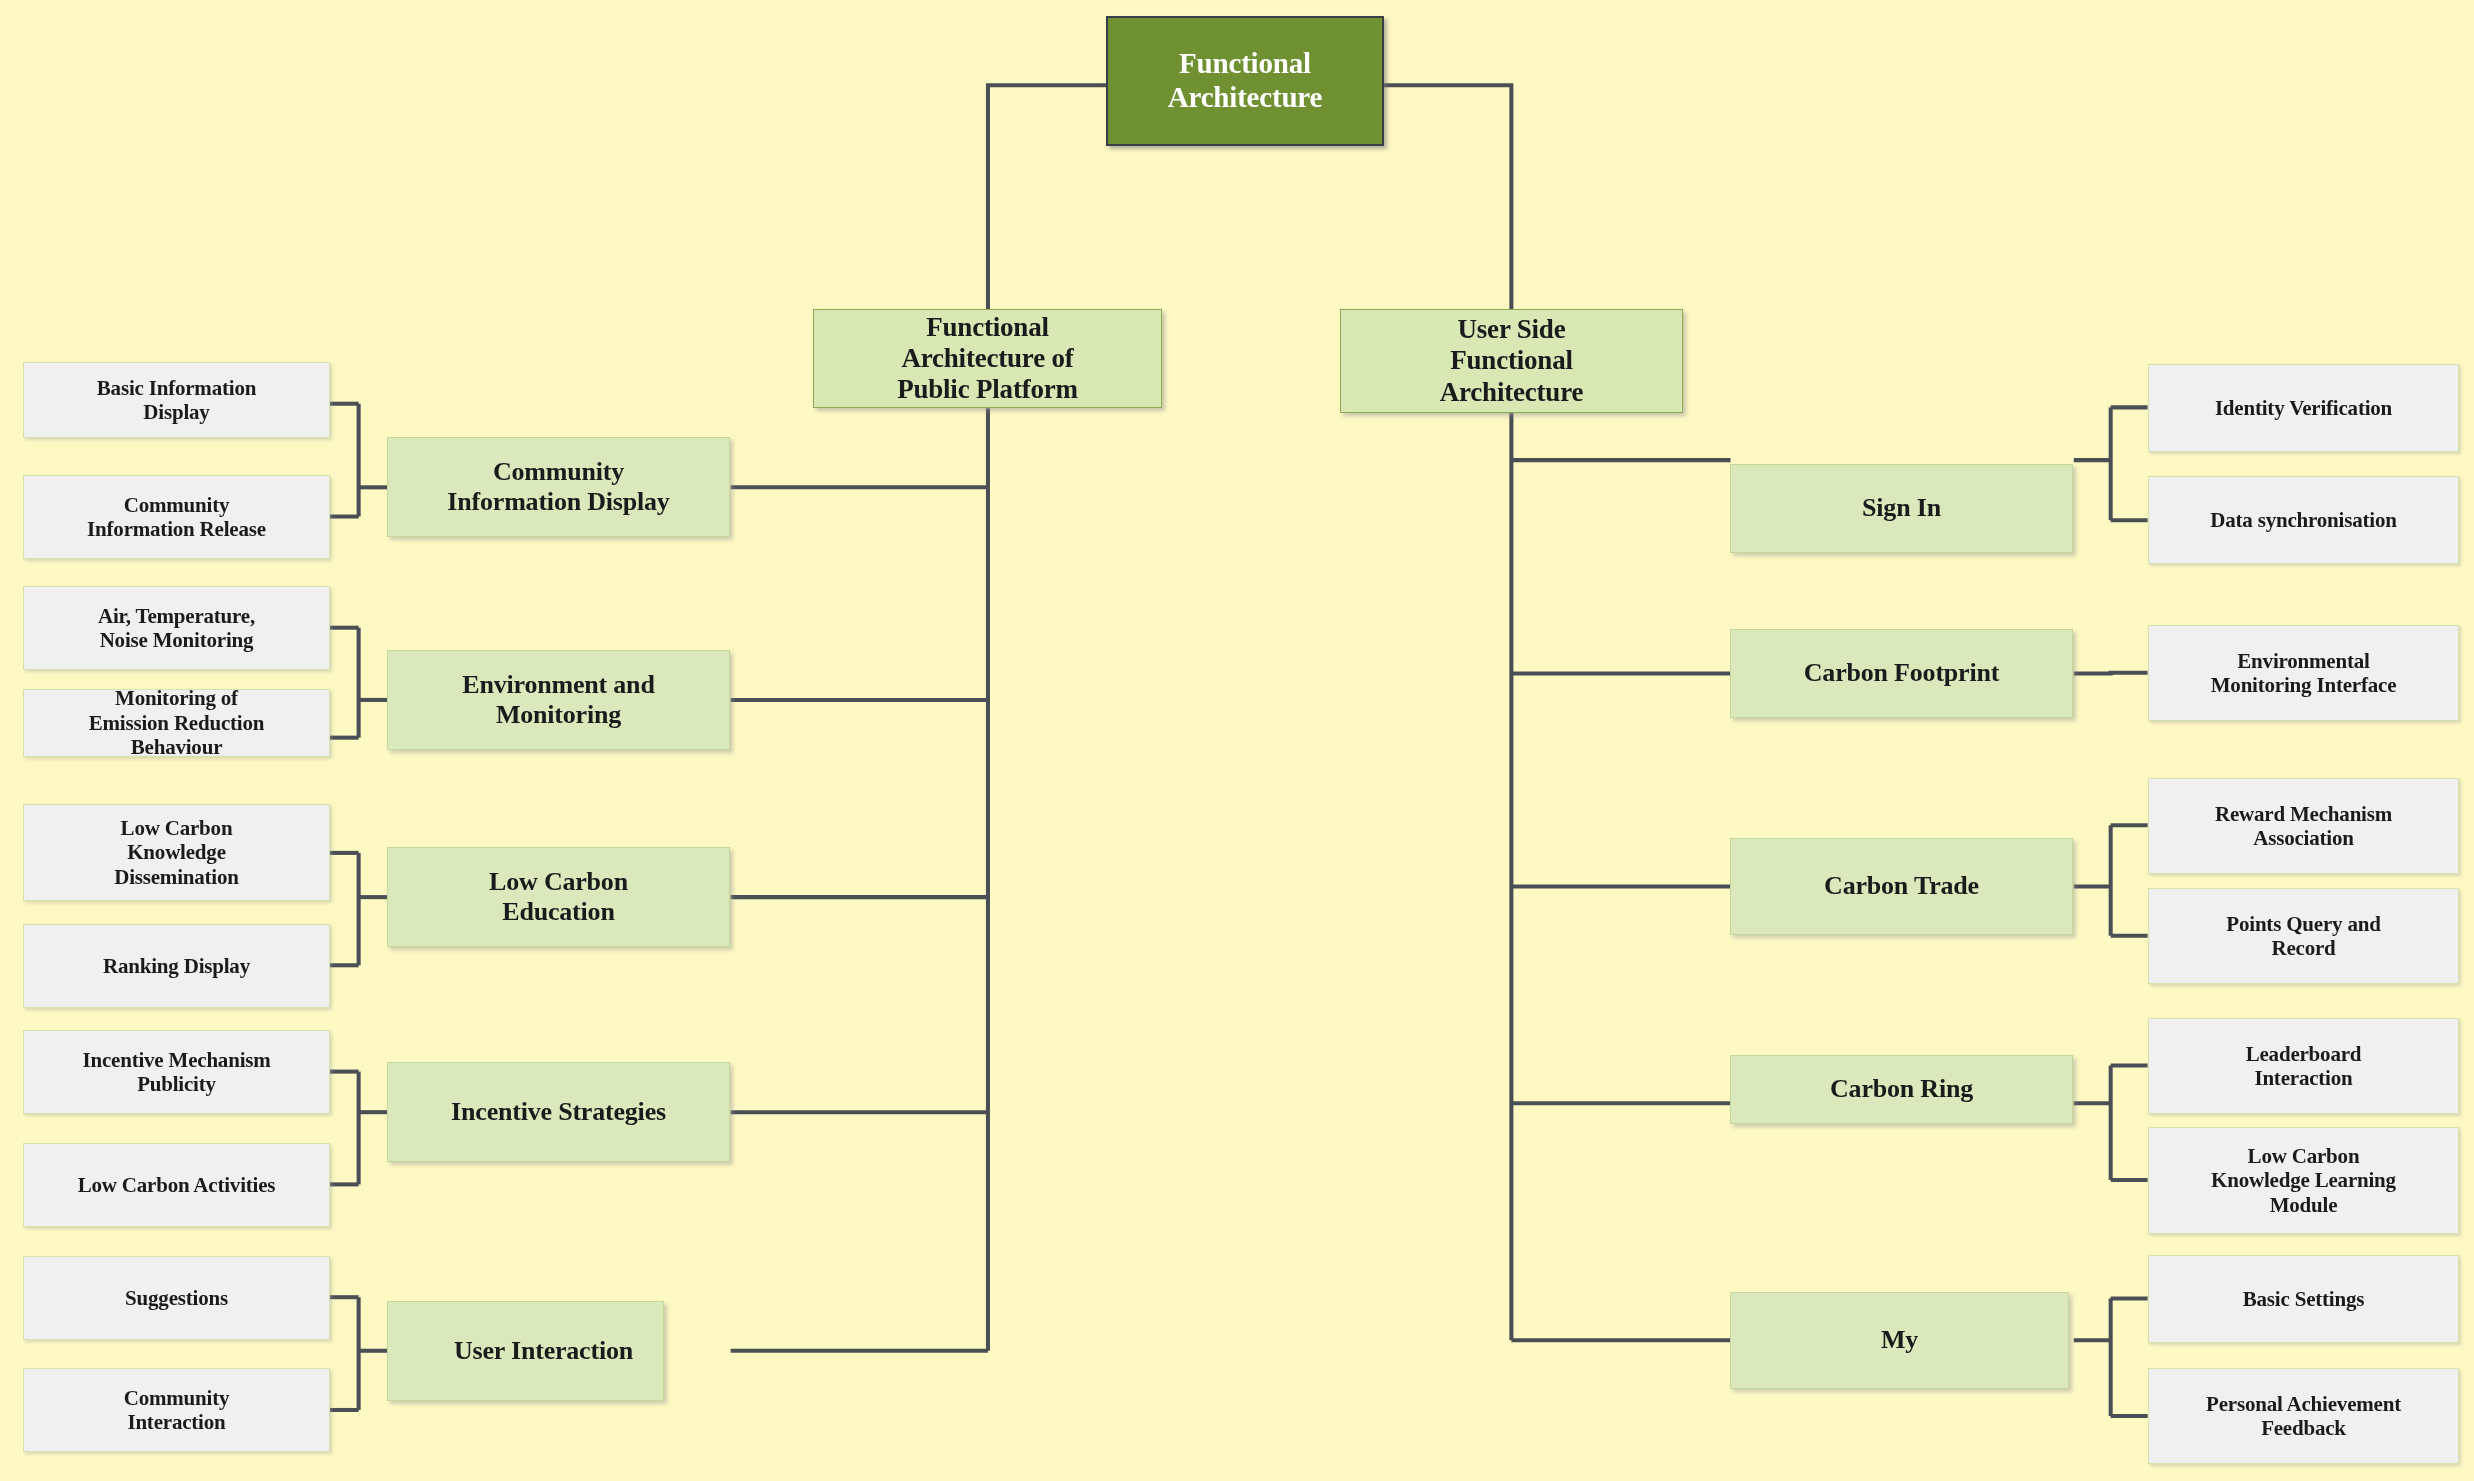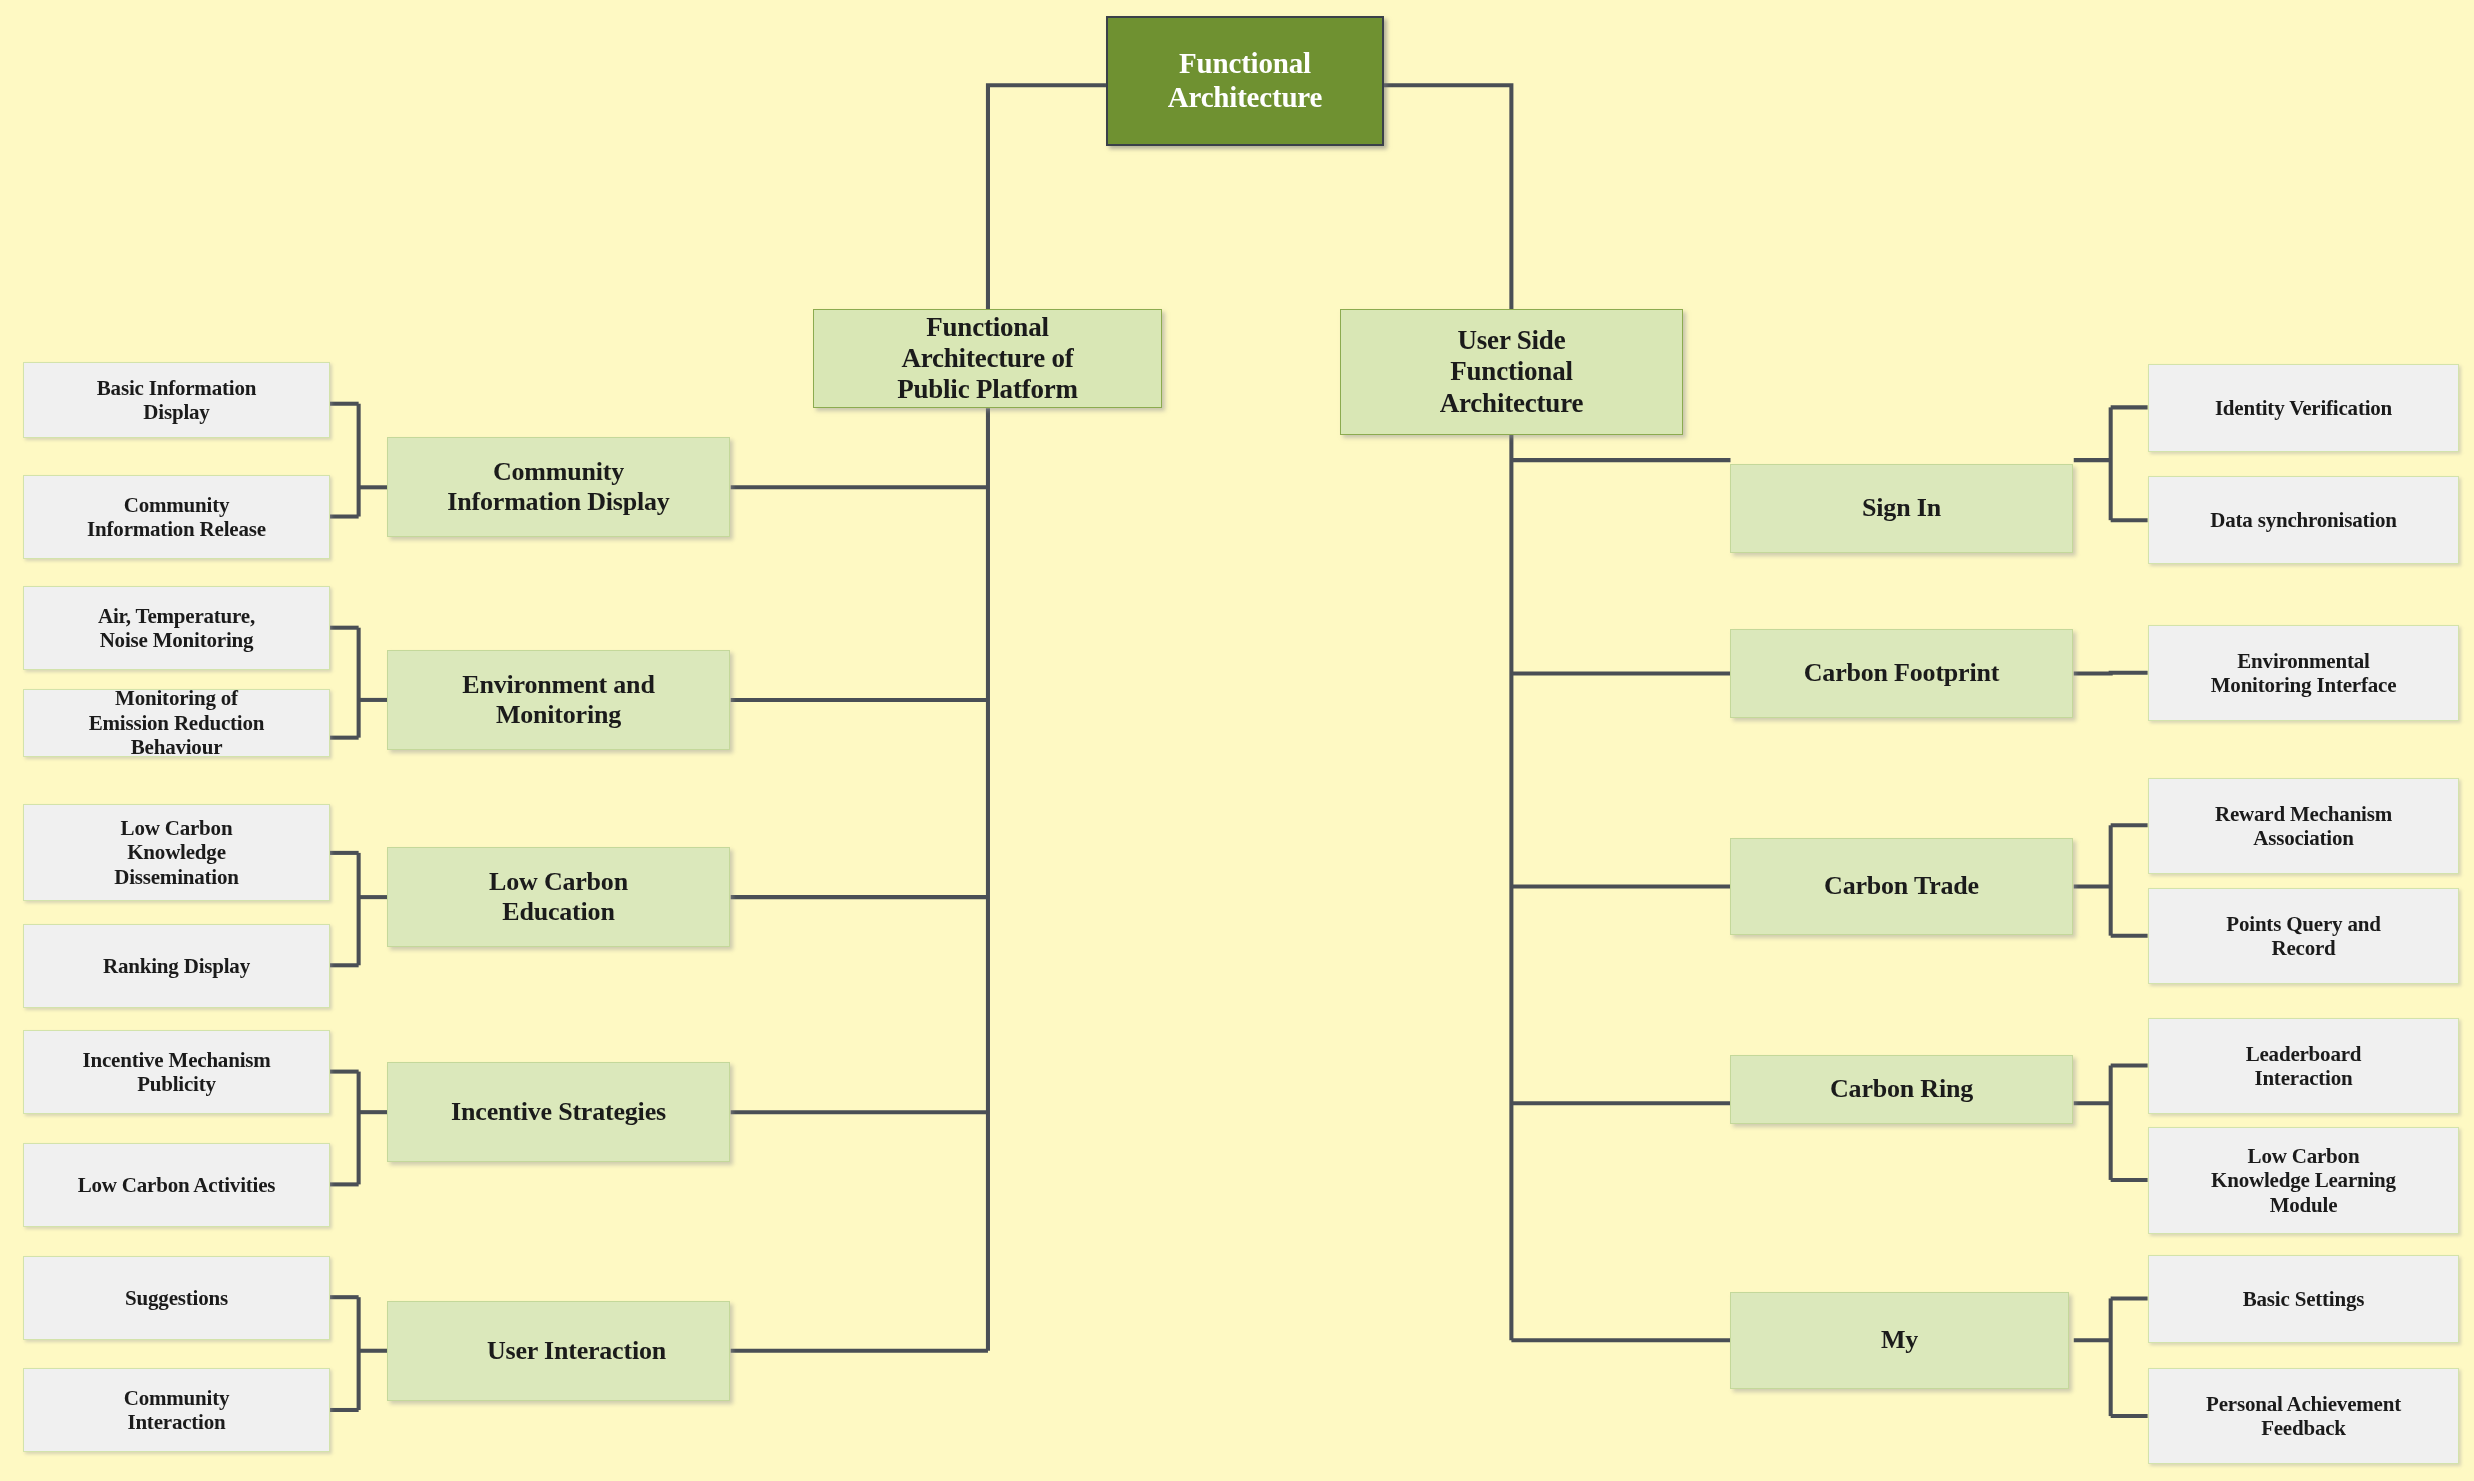--- a/index.html
+++ b/index.html
@@ -140,42 +140,42 @@
     <span class="lbl">Functional
 Architecture</span>
   </div>
 
   <div class="node lvl-branch" style="left:813px; top:309px; width:349px; height:99px;">
     <span class="lbl">Functional
 Architecture of
 Public Platform</span>
   </div>
 
-  <div class="node lvl-branch" style="left:1340px; top:309px; width:343px; height:126px;">
+  <div class="node lvl-branch" style="left:1340px; top:309px; width:343px; height:104px;">
     <span class="lbl">User Side
 Functional
 Architecture</span>
   </div>
 
   <div class="node lvl-module" style="left:387px; top:437px; width:343px; height:100px;">
     <span class="lbl">Community
 Information Display</span>
   </div>
   <div class="node lvl-module" style="left:387px; top:650px; width:343px; height:100px;">
     <span class="lbl">Environment and
 Monitoring</span>
   </div>
   <div class="node lvl-module" style="left:387px; top:847px; width:343px; height:100px;">
     <span class="lbl">Low Carbon
 Education</span>
   </div>
   <div class="node lvl-module" style="left:387px; top:1062px; width:343px; height:100px;">
     <span class="lbl">Incentive Strategies</span>
   </div>
-  <div class="node lvl-module" style="left:387px; top:1301px; width:343px; height:100px;padding-left:36px;">
+  <div class="node lvl-module" style="left:387px; top:1301px; width:277px; height:100px;padding-left:36px;">
     <span class="lbl">User Interaction</span>
   </div>
 
   <div class="node lvl-leaf" style="left:23px; top:362px; width:307px; height:76px;">
     <span class="lbl">Basic Information
 Display</span>
   </div>
   <div class="node lvl-leaf" style="left:23px; top:475px; width:307px; height:84px;">
     <span class="lbl">Community
 Information Release</span>

